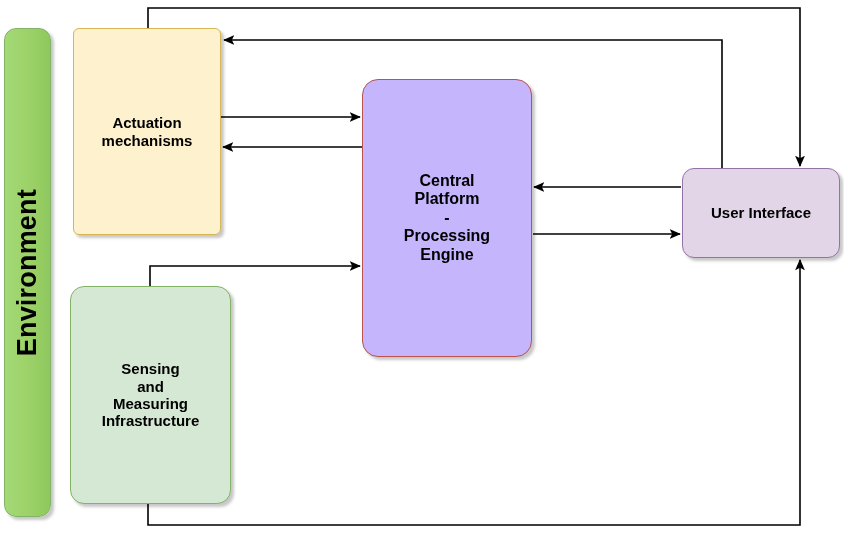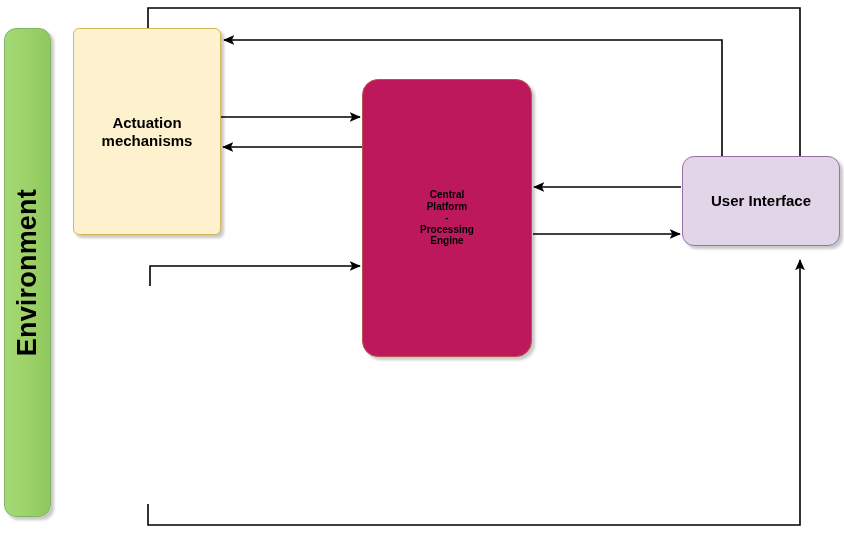--- a/index.html
+++ b/index.html
@@ -64,36 +64,36 @@
     background: #fdf2cd;
     font-size: 15px;
   }
   #central-node {
     left: 362px;
     top: 79px;
     width: 170px;
     height: 278px;
     border: 1px solid #b85450;
     border-radius: 16px;
-    background: #be185d;
-    font-size: 10px;
+    background: #c4b5fd;
+    font-size: 16px;
   }
   #sensing-node {
     left: 70px;
     top: 286px;
     width: 161px;
     height: 218px;
     border: 1px solid #82b366;
     border-radius: 14px;
     background: #d5e8d4;
     font-size: 15px;
   }
   #ui-node {
     left: 682px;
-    top: 156px;
+    top: 168px;
     width: 158px;
     height: 90px;
     border: 1px solid #9673a6;
     border-radius: 12px;
     background: #e1d5e7;
     font-size: 15px;
   }
 </style>
 </head>
 <body>
@@ -137,18 +137,24 @@
   </div>
 
   <div class="node" id="central-node">
     <span class="label">Central
 Platform
 -
 Processing
 Engine</span>
   </div>
 
+  <div class="node" id="sensing-node">
+    <span class="label">Sensing
+and
+Measuring
+Infrastructure</span>
+  </div>
 
   <div class="node" id="ui-node">
     <span class="label">User Interface</span>
   </div>
 
 </div>
 
 </body></html>

